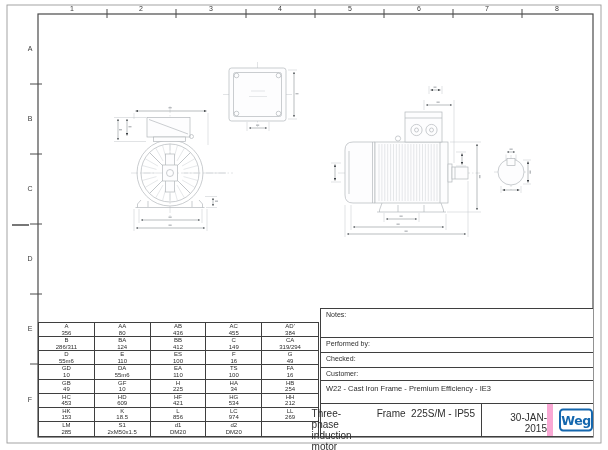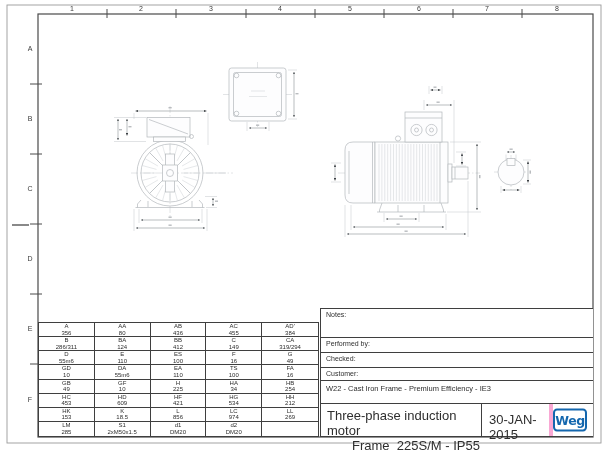--- a/index.html
+++ b/index.html
@@ -1,18 +1,18 @@
 <!DOCTYPE html>
 <html style="--frame-color: #4a4a4a; --border-color: #9a9a9a; --line-color: #b3b7bb; --rib-color: #c8ccd0; --dim-color: #8b9095; --ext-color: #c3c7cb; --centerline-color: #caced2; --logo-color: #1467ae;"><head>
 <meta charset="utf-8">
 <style>
   html,body{margin:0;padding:0;background:#ffffff;}
   .sheet{
     position:relative;width:608px;height:450px;background:#fff;
-    font-family:"Liberation Sans", sans-serif;color:#2e2e2e;overflow:hidden;
+    font-family:"Liberation Sans", sans-serif;color:#2e2e2e;overflow:hidden;border-radius:8px;
   }
   svg.bg{position:absolute;left:0;top:0;pointer-events:none;}
   .gridref{position:absolute;font-size:7px;color:#3a3a3a;width:14px;text-align:center;line-height:9px;}
   
   .dimtable{
     position:absolute;left:38px;top:322px;width:281px;height:115px;
     display:grid;grid-template-columns:repeat(5,1fr);grid-auto-rows:1fr;
     border:1px solid #3f3f3f;box-sizing:border-box;background:#fff;
   }
   .dimtable .cell{
@@ -29,25 +29,25 @@
     box-sizing:border-box;border:1px solid #3f3f3f;border-right:none;background:#fff;
     display:flex;flex-direction:column;
   }
   .tb-row{box-sizing:border-box;border-bottom:1px solid #3f3f3f;font-size:7px;padding:2px 5px;}
   .tb-notes{height:30px;}
   .tb-performed,.tb-checked{height:15px;}
   .tb-customer{height:14px;}
   .tb-product{height:23px;font-size:7.5px;padding-top:3px;}
   .tb-bottom{height:32px;border-bottom:none;display:flex;padding:0;}
   .tb-desc{width:161px;box-sizing:border-box;border-right:1px solid #3f3f3f;
-    display:flex;flex-direction:column;justify-content:flex-start;padding:4px 6px;font-size:13px;}
+    display:flex;flex-direction:row;justify-content:flex-end;padding:4px 6px;font-size:10px;}
   .tb-desc .l2{white-space:pre;margin-left:25px;}
-  .tb-date{width:71px;box-sizing:border-box;border-right:4px solid #f9a8d4;
-    font-size:13px;padding:8px 0 0 7px;}
-  .tb-logo{flex:1;display:flex;align-items:center;justify-content:flex-start;}
+  .tb-date{width:71px;box-sizing:border-box;border-right:6px solid #f9a8d4;
+    font-size:10px;padding:8px 0 0 7px;text-align:right;}
+  .tb-logo{flex:1;display:flex;align-items:center;justify-content:flex-end;}
   .weglogo{
     width:30px;height:18px;border:2.5px solid var(--logo-color,#1467ae);border-radius:4px;
     display:flex;align-items:center;justify-content:center;
     color:var(--logo-color,#1467ae);font-weight:bold;font-size:12.5px;letter-spacing:-0.5px;
     font-family:"DejaVu Sans", sans-serif;transform:scaleY(1.05);background:#fff;
   }
   
   .frame{stroke:var(--frame-color,#4a4a4a);fill:none;}
   .thin{stroke:var(--border-color,#9a9a9a);fill:none;}
   .ln{stroke:var(--line-color,#b3b7bb);stroke-width:.7;fill:none;}

